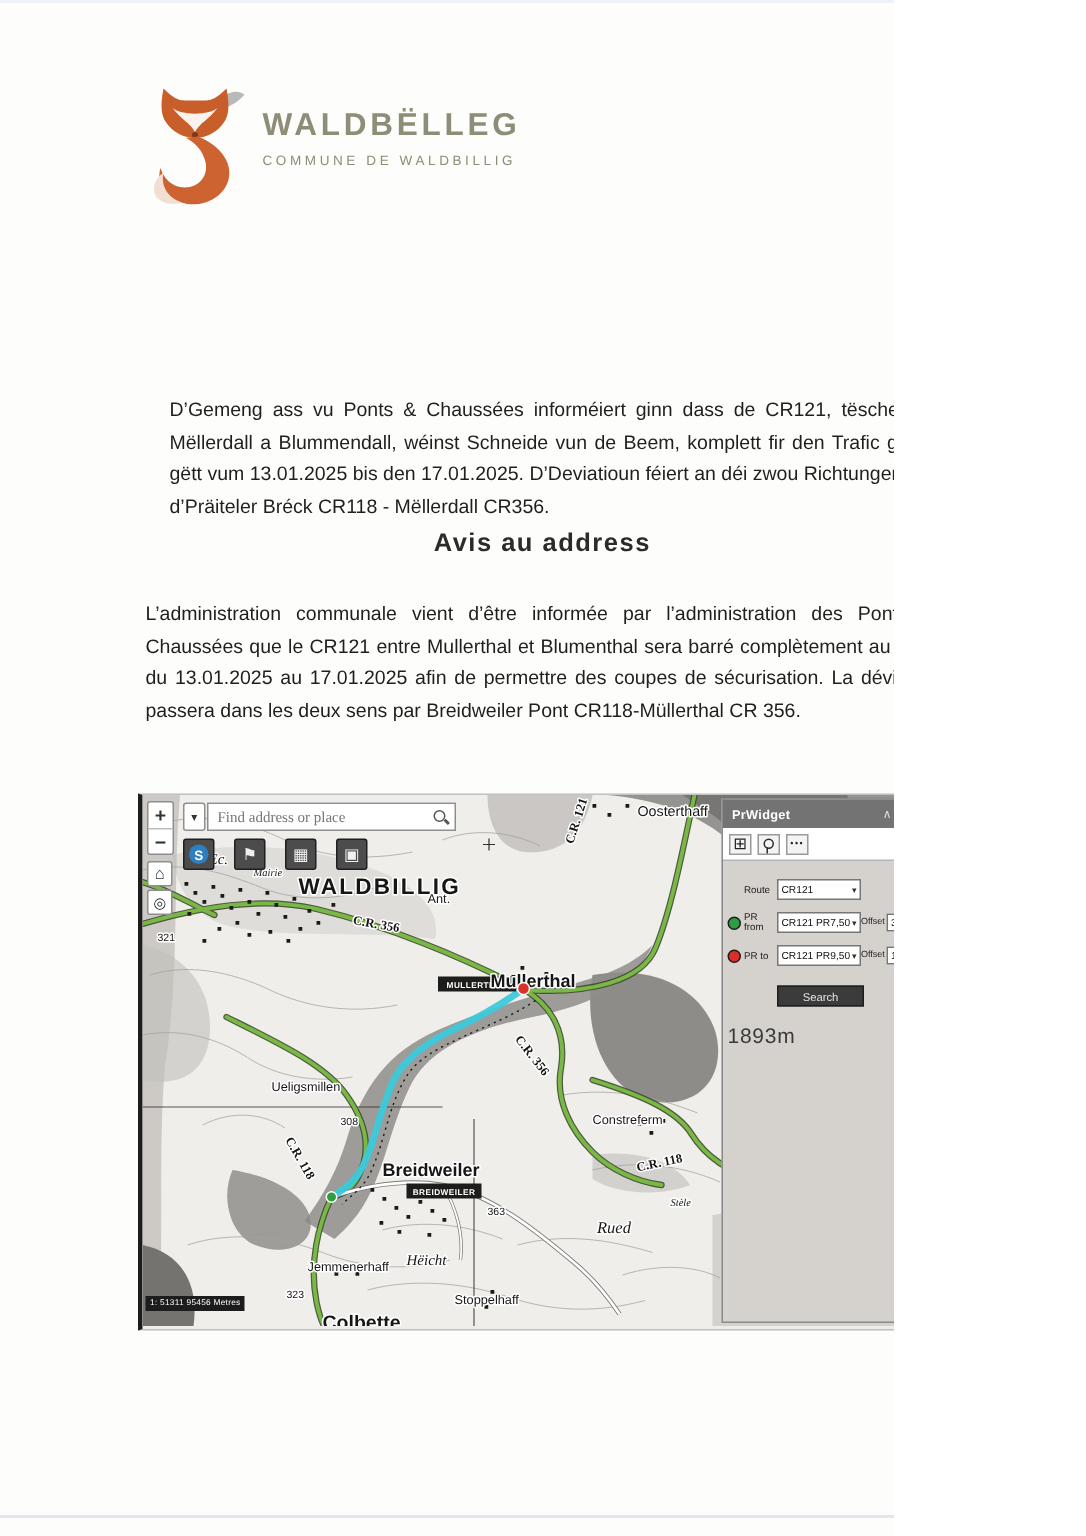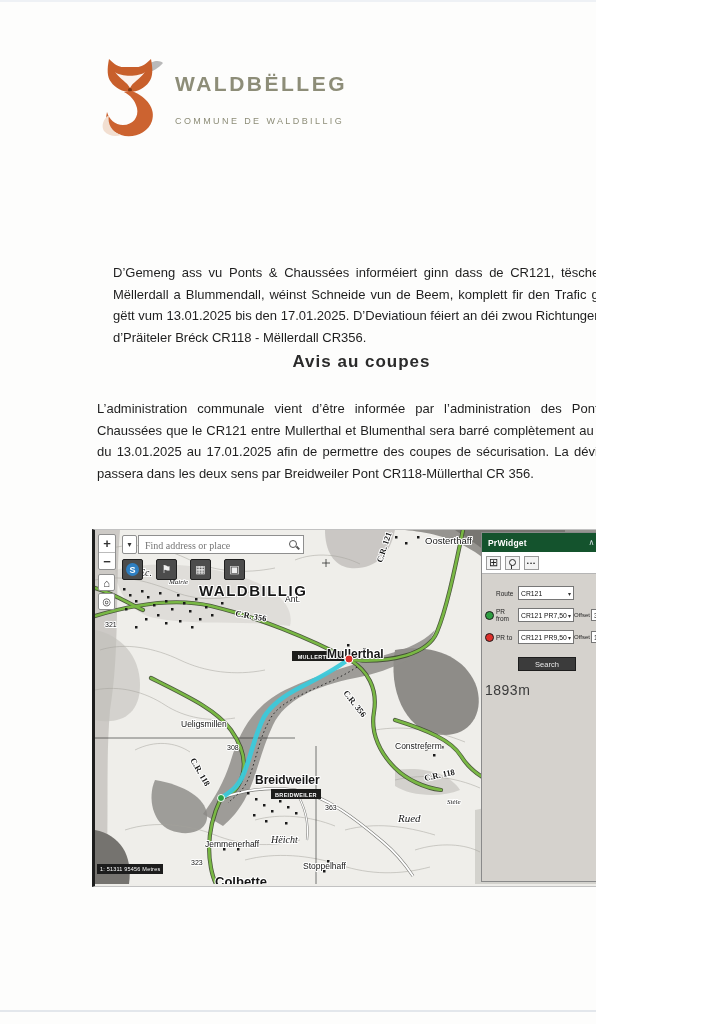--- a/index.html
+++ b/index.html
@@ -7,21 +7,21 @@
   .sheet{position:relative;width:596px;height:1024px;background:#fdfdfc;overflow:hidden;}
   .scan-edge{position:absolute;left:0;width:100%;height:2px;}
   .scan-edge.top{top:0;background:#eef1f5;}
   .scan-edge.bottom{top:1010px;background:#e3e7ec;}
 
   
   .logo{position:absolute;left:95px;top:55px;display:flex;align-items:flex-start;}
   .logo svg{width:70px;height:85px;flex:none;}
   .logo-text{margin-left:10px;padding-top:17px;}
   .logo-title{font-size:21px;font-weight:bold;letter-spacing:2.5px;color:#8d8d78;}
-  .logo-sub{font-size:9px;letter-spacing:2.4px;color:#8d8d78;margin-top:20px;}
+  .logo-sub{font-size:9px;letter-spacing:2.4px;color:#8d8d78;margin-top:6px;}
 
   
   .heading{position:absolute;left:97px;width:529px;text-align:center;font-size:17px;font-weight:bold;letter-spacing:1px;color:#2b2b2b;}
   .h1{top:228px;}
   .h2{top:352px;}
   .para{position:absolute;left:97px;width:529px;font-size:13px;line-height:21.5px;text-align:justify;color:#1f1f1f;}
   .p1{top:262px;margin-left:16px;}
   .p2{top:398px;}
 
   
@@ -55,21 +55,21 @@
   .mag::after{content:"";position:absolute;width:4px;height:1.5px;background:#555;right:-4px;bottom:-1px;transform:rotate(45deg);}
   .toolrow{position:absolute;left:27px;top:29px;display:flex;gap:13px;}
   .map-tool{width:21px;height:21px;background:#4c4c4c;border:1px solid #1f1f1f;border-radius:2px;color:#f0f0f0;
             display:flex;align-items:center;justify-content:center;font-size:11px;padding:0;}
   .s-badge{width:13px;height:13px;border-radius:50%;background:#2e7fc2;color:#fff;font-size:9px;font-weight:bold;
            display:flex;align-items:center;justify-content:center;}
   .scalebadge{position:absolute;left:2px;top:334px;background:#1c1c1c;color:#fff;font-size:5.5px;line-height:10px;padding:0 3px;letter-spacing:.2px;}
 
   
   .widget{position:absolute;left:386px;top:2px;width:132px;height:350px;background:#d5d2cd;border:1px solid #8a8a8a;box-sizing:border-box;}
-  .widget-titlebar{height:19px;background:#14532d;color:#fff;display:flex;align-items:center;padding:0 6px;}
+  .widget-titlebar{height:19px;background:#737373;color:#fff;display:flex;align-items:center;padding:0 6px;}
   .wt-title{flex:1;font-size:8.5px;font-weight:600;letter-spacing:.2px;}
   .wt-btn{color:#d6dce6;font-size:8px;margin-left:7px;cursor:default;}
   .widget-tools{height:21px;background:#fff;display:flex;align-items:center;gap:4px;padding:0 4px;border-bottom:1px solid #b5b5b5;}
   .wtool{width:15px;height:14px;border:1px solid #9a9a9a;background:#f3f3f3;display:flex;align-items:center;justify-content:center;font-size:11px;color:#222;box-sizing:border-box;}
   .wtool-ellipsis{font-size:6px;letter-spacing:1px;}
   .pin{width:5px;height:5px;border:1.4px solid #2b2b2b;border-radius:50%;position:relative;}
   .pin::after{content:"";position:absolute;left:1px;top:4.5px;width:1.4px;height:4px;background:#2b2b2b;}
   .widget-body{position:relative;padding:12px 3px 0 3px;}
   .w-row{display:flex;align-items:center;margin-bottom:8px;}
   .dot{width:9px;height:9px;border-radius:50%;border:1px solid #1d1d1d;flex:none;margin-right:2px;box-sizing:border-box;}
@@ -103,21 +103,21 @@
       <path d="M37,36 C52,42 61,54 57,66 C53,78 38,84 26,80 C15,76 9,67 12,57 C14,64 20,70 28,70 C38,70 44,62 42,53 C40,45 35,40 29,37 Z" fill="#cc6330"></path>
       <path d="M14,60 C12,69 17,77 26,80 C21,82 13,81 9,76 C6,71 8,64 14,60 Z" fill="#f2dfd1"></path>
     </svg>
     <div class="logo-text">
       <div class="logo-title">WALDBËLLEG</div>
       <div class="logo-sub">COMMUNE DE WALDBILLIG</div>
     </div>
   </div>
 
   <div class="para p1">D’Gemeng ass vu Ponts &amp; Chaussées informéiert ginn dass de CR121, tëschent dem Mëllerdall a Blummendall, wéinst Schneide vun de Beem, komplett fir den Trafic gespaart gëtt vum 13.01.2025 bis den 17.01.2025. D’Deviatioun féiert an déi zwou Richtungen iwwert d’Präiteler Bréck CR118 - Mëllerdall CR356.</div>
-  <div class="heading h2">Avis au coupes</div>
+  <div class="heading h2">Avis au address</div>
   <div class="para p2">L’administration communale vient d’être informée par l’administration des Ponts et Chaussées que le CR121 entre Mullerthal et Blumenthal sera barré complètement au trafic du 13.01.2025 au 17.01.2025 afin de permettre des coupes de sécurisation. La déviation passera dans les deux sens par Breidweiler Pont CR118-Müllerthal CR 356.</div>
 
   <div class="map">
     <svg width="517" height="354" viewBox="0 0 517 354">
       <rect x="0" y="0" width="517" height="354" fill="#efeeea"></rect>
 
       <g>
         <path d="M20,40 C60,30 110,34 150,48 C180,58 200,76 195,96 C150,90 100,96 60,88 C35,83 22,62 20,40 Z" fill="#d8d6d1" opacity="0.7"></path>
         <path d="M0,0 H25 C20,60 25,120 15,180 C10,240 15,300 10,354 H0 Z" fill="#b5b3ae" opacity="0.6"></path>
         <path d="M310,0 H517 V180 C470,190 440,170 432,130 C424,90 415,45 380,22 C355,6 330,2 310,0 Z" fill="#969490"></path>

